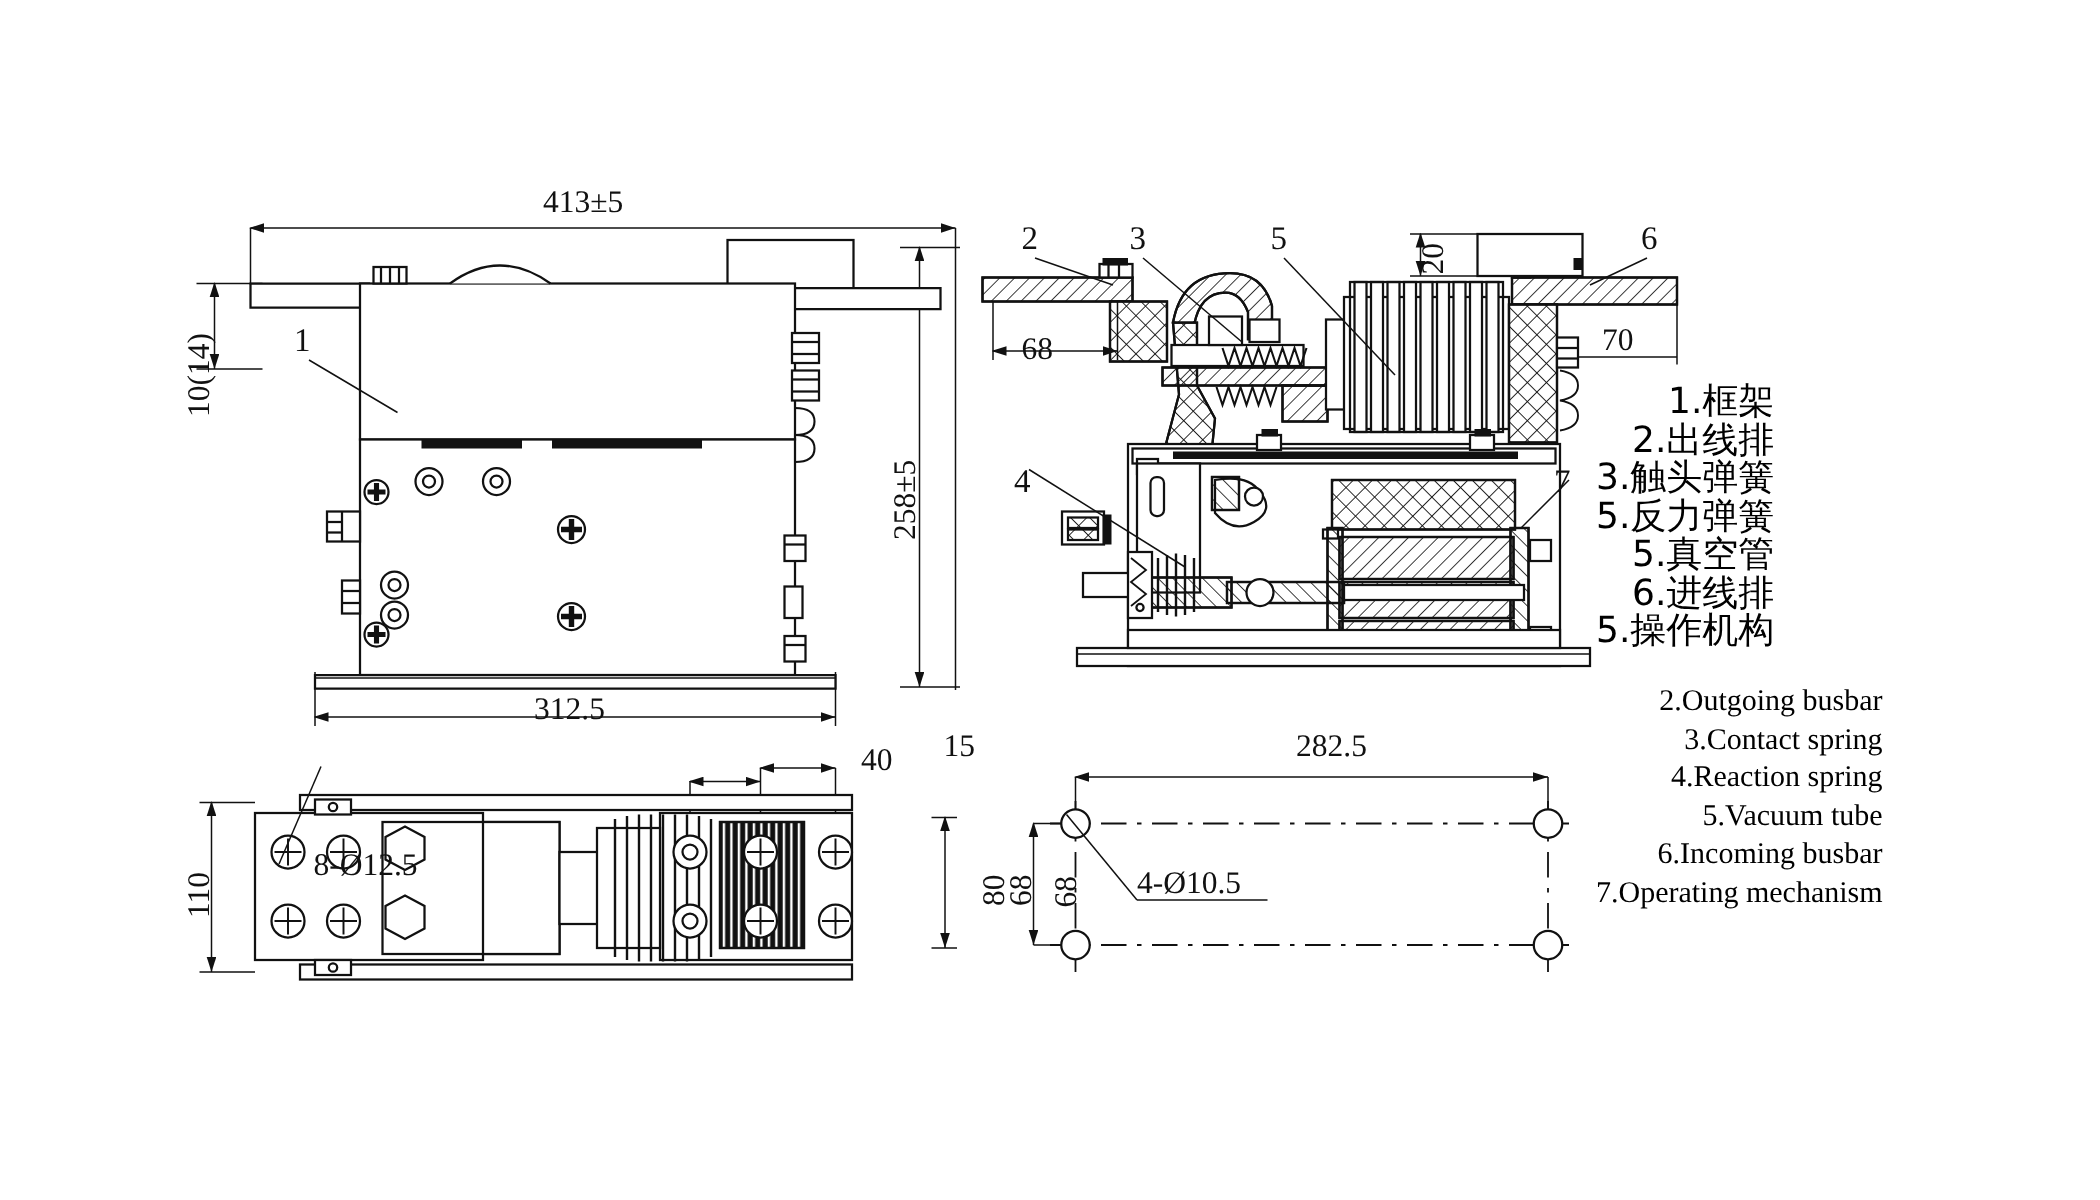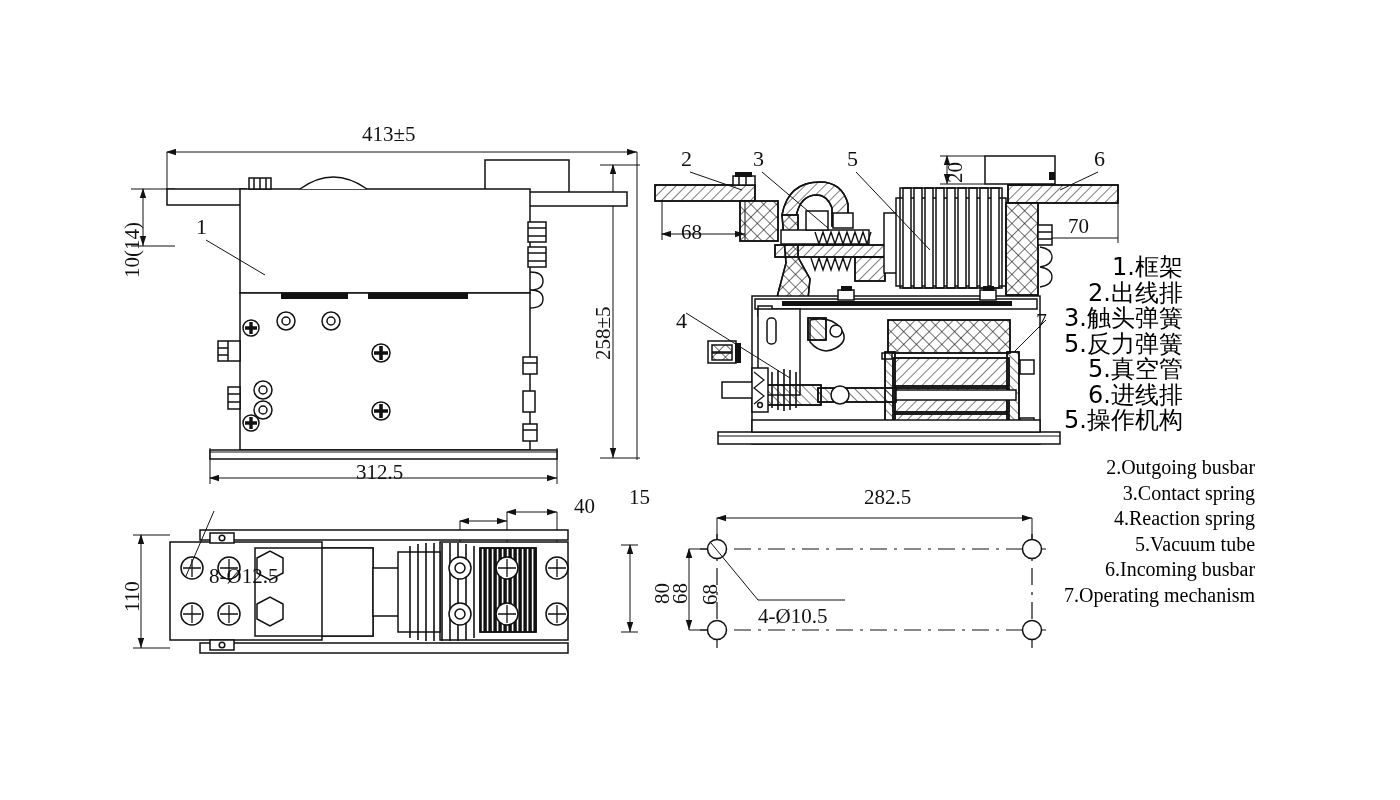--- a/index.html
+++ b/index.html
@@ -419,21 +419,21 @@
 
   <div class="lbl dim" style="left:209px;top:518px;margin-top:48px;">8-Ø12.5</div>
   <div class="lbl dim rot90" style="left:122px;top:612px;">110</div>
   <div class="lbl dim" style="left:574px;top:496px;">40</div>
   <div class="lbl dim" style="left:629px;top:487px;">15</div>
   <div class="lbl dim rot90" style="left:652px;top:604px;">80</div>
   <div class="lbl dim rot90" style="left:670px;top:604px;">68</div>
 
   <div class="lbl dim" style="left:848px;top:487px;margin-left:16px;">282.5</div>
   <div class="lbl dim rot90" style="left:700px;top:605px;">68</div>
-  <div class="lbl dim" style="left:758px;top:606px;">4-Ø10.5</div>
+  <div class="lbl dim" style="left:758px;top:578px;">4-Ø10.5</div>
 
   <div class="legend" id="legend-cn" style="left:1064px;top:255px;">
       <div class="legend-cn">1.框架</div>
       <div class="legend-cn">2.出线排</div>
       <div class="legend-cn">3.触头弹簧</div>
       <div class="legend-cn">5.反力弹簧</div>
       <div class="legend-cn">5.真空管</div>
       <div class="legend-cn">6.进线排</div>
       <div class="legend-cn">5.操作机构</div>
     </div>

